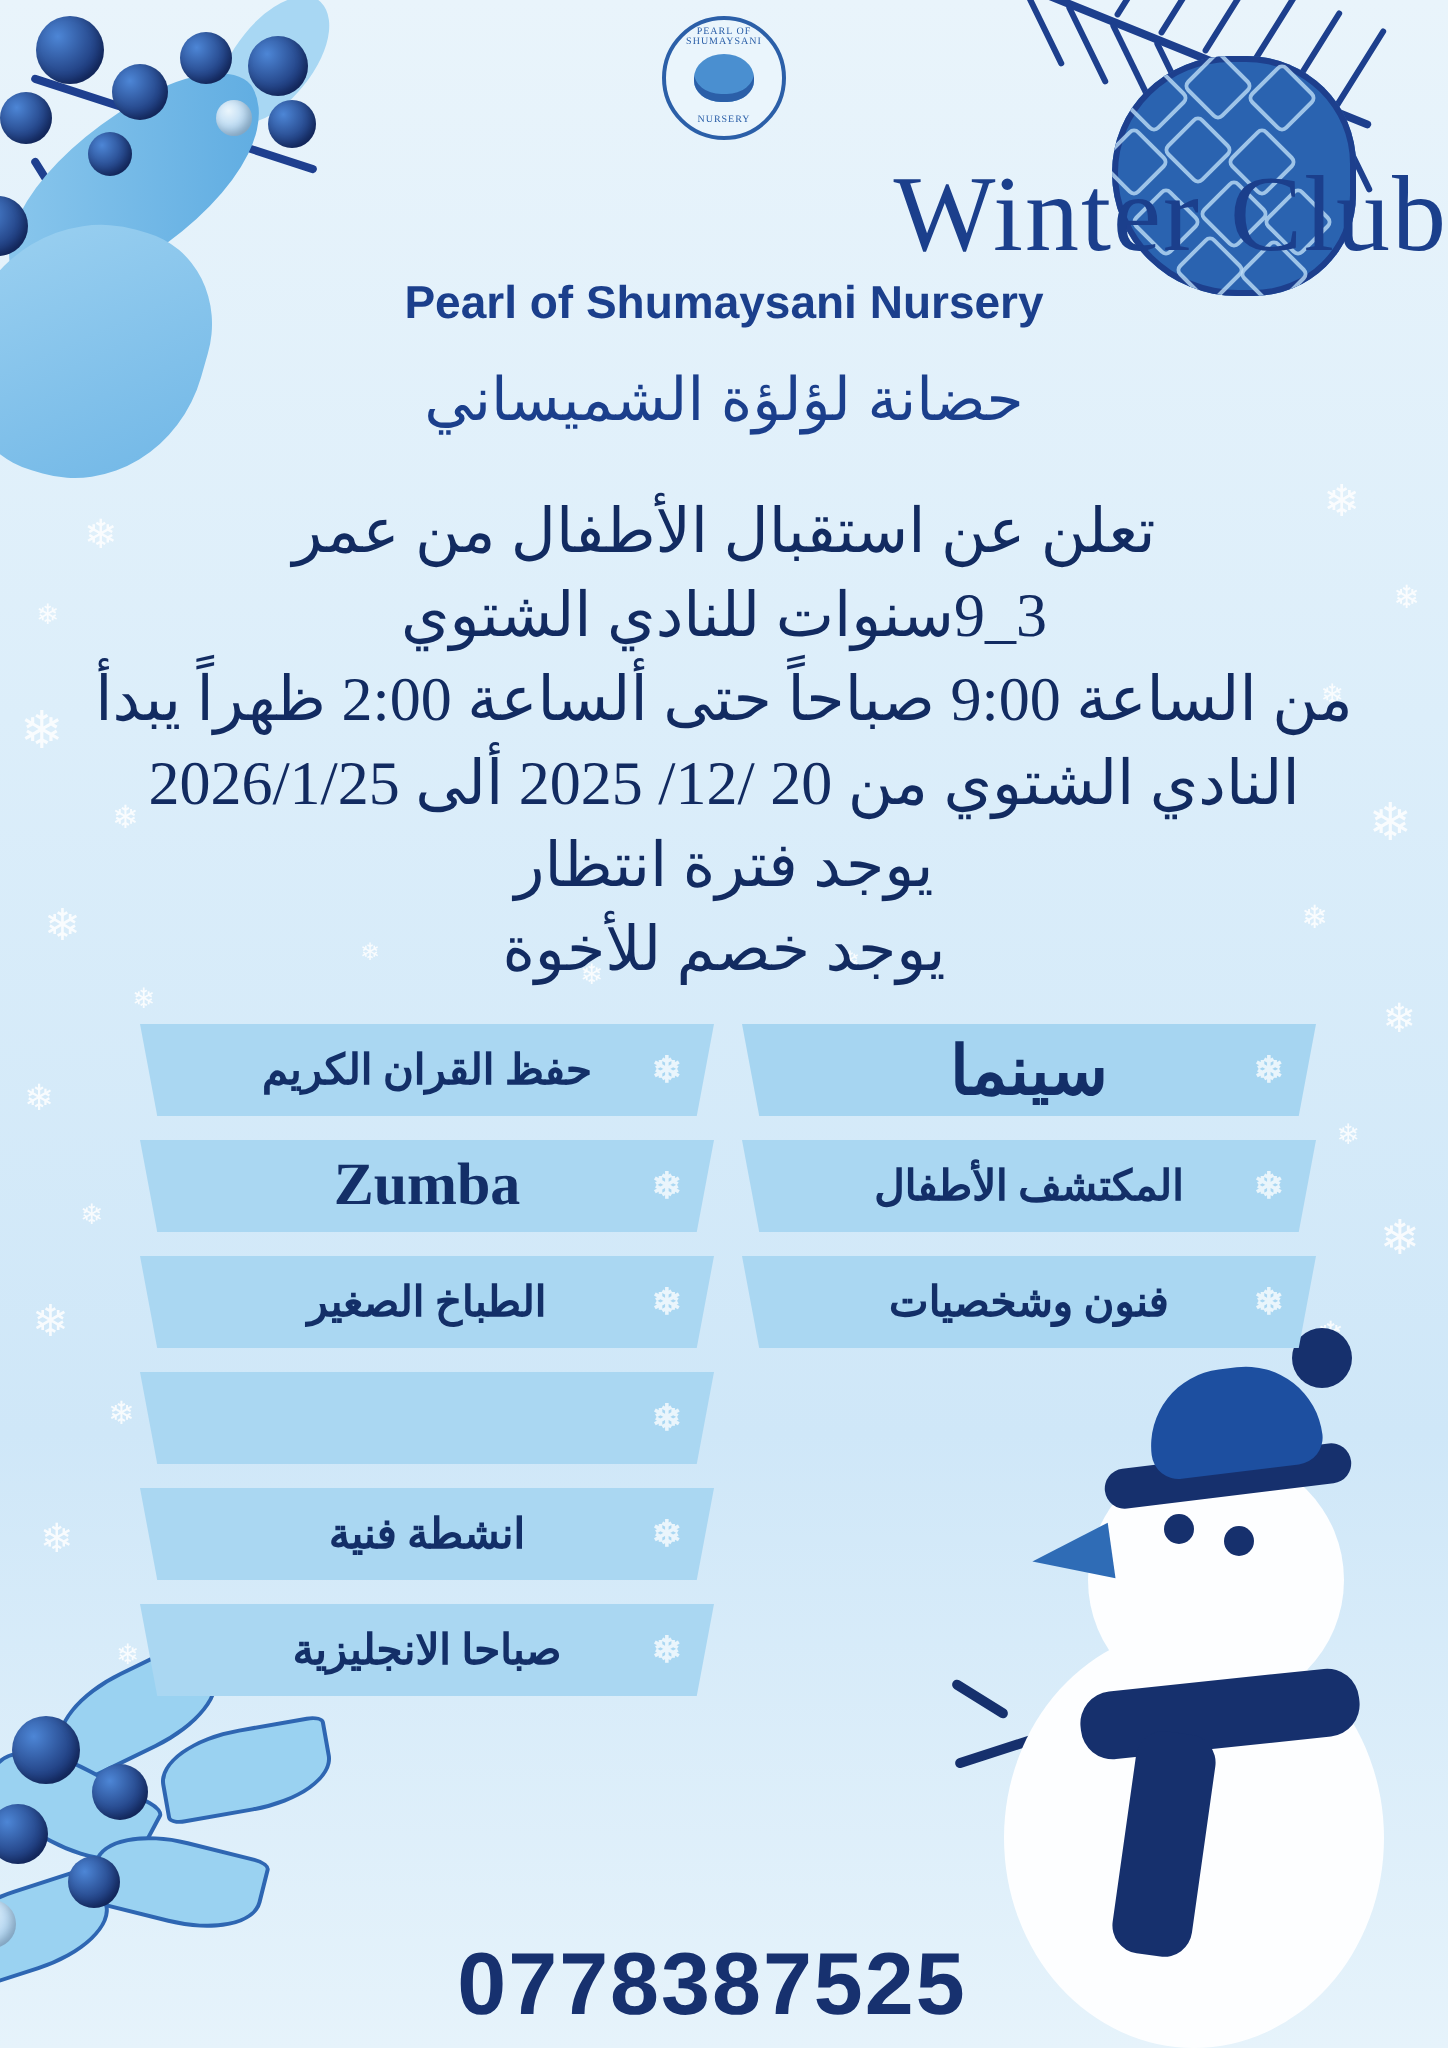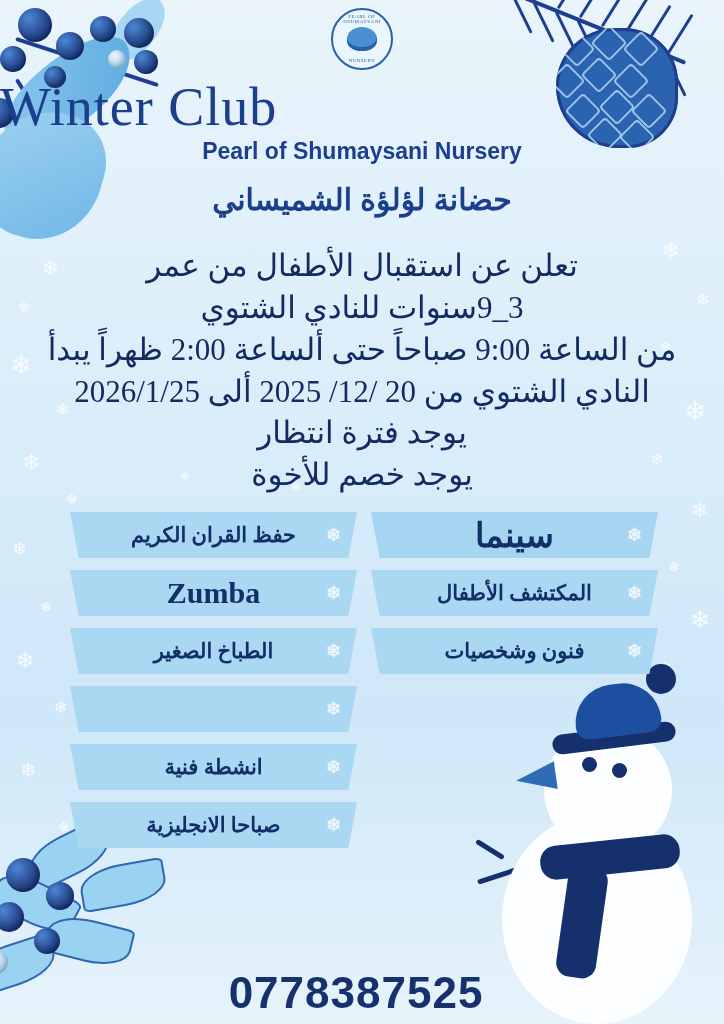--- a/index.html
+++ b/index.html
@@ -216,42 +216,42 @@
     letter-spacing: .5px;
     color: #2b5fa8;
     font-family: "Liberation Serif", serif;
   }
   .logo-top-text { top: 4px; }
   .logo-bot-text { bottom: 5px; }
 
   .title {
     position: absolute;
     left: 0; right: 0; top: 76px;
-    text-align: left;
+    text-align: right;
     font-family: "Liberation Serif", serif;
     font-size: 54px;
     color: #1b3f8c;
     letter-spacing: 1px;
   }
   .subtitle {
     position: absolute;
     left: 0; right: 0; top: 138px;
     text-align: center;
     font-family: "Liberation Sans", sans-serif;
     font-weight: bold;
     font-size: 23px;
     color: #1b3f8c;
   }
   .subtitle-ar {
     position: absolute;
     left: 0; right: 0; top: 182px;
     text-align: center;
     direction: rtl;
     font-family: "Liberation Sans", sans-serif;
-    font-weight: bold;
+    font-weight: normal;
     font-size: 30px;
     color: #1b3f8c;
   }
 
   .body-text {
     position: absolute;
     left: 40px; right: 40px; top: 245px;
     direction: rtl;
     text-align: center;
     font-family: "Liberation Serif", serif;

